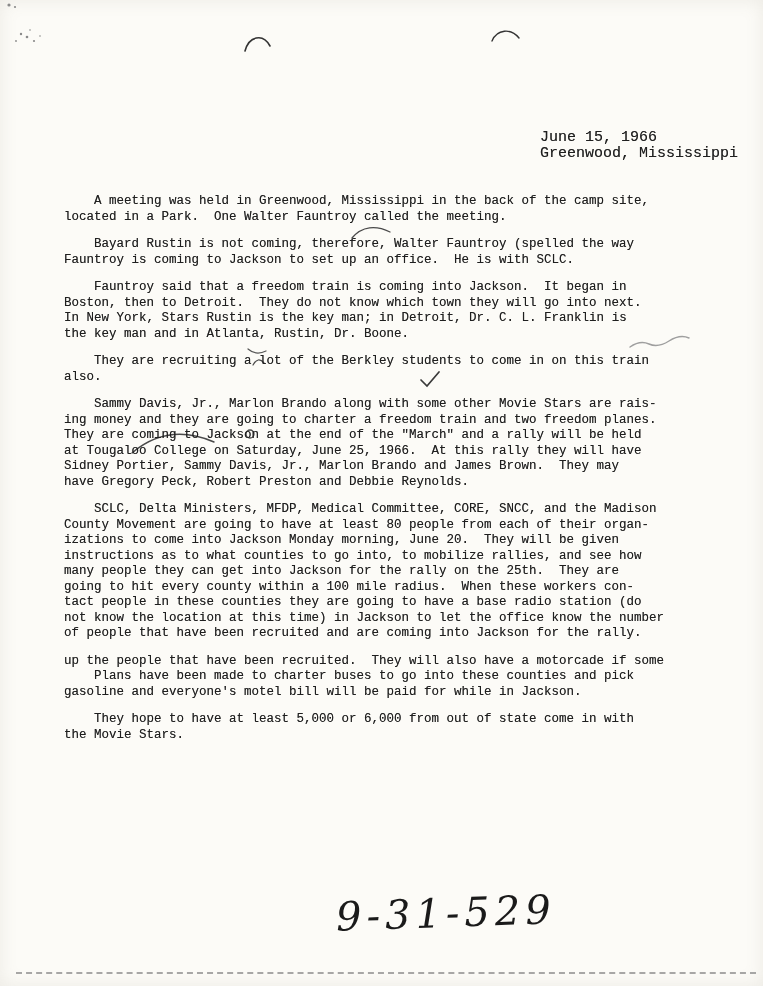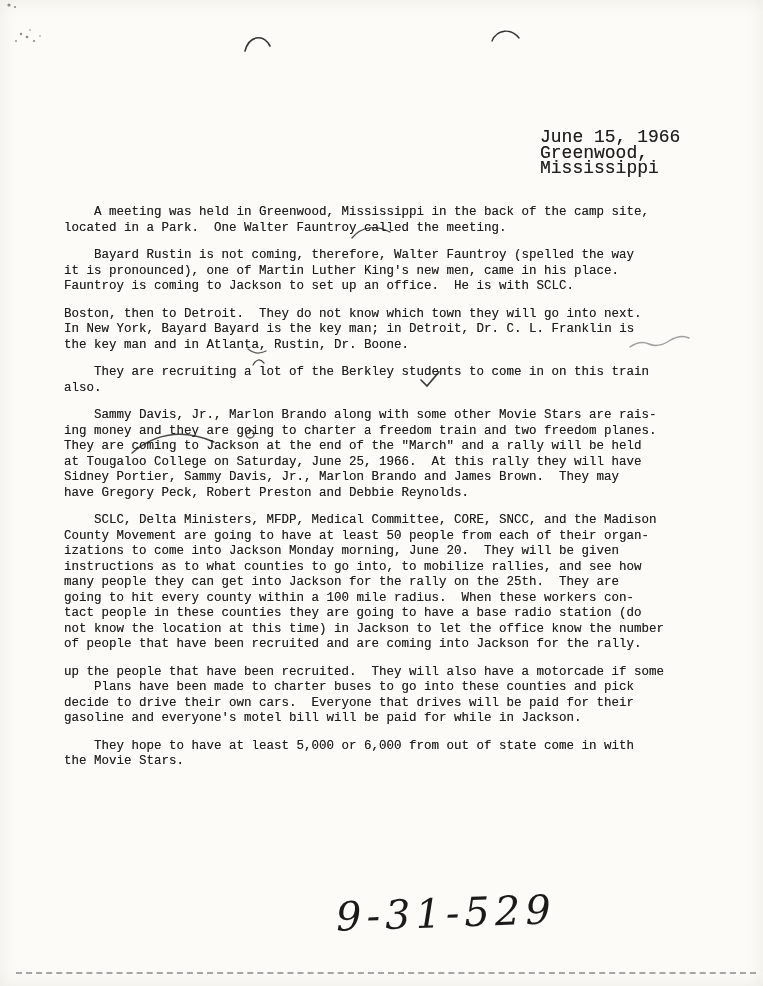--- a/index.html
+++ b/index.html
@@ -8,25 +8,25 @@
     width:763px; height:986px;
     margin:0 auto;
     background:#fcfbf7;
     overflow:hidden;
     font-family:"Liberation Mono", monospace;
     color:#1f1f1f;
     box-shadow:inset 0 0 18px rgba(120,115,100,0.12);
   }
   .date-block {
     position:absolute; left:540px; top:130px;
-    font-size:18px; line-height:15.5px;
+    font-size:15px; line-height:15.5px;
     text-shadow:0 0 0.5px rgba(20,20,20,0.55);
   }
   .body-text {
-    position:absolute; left:64px; top:205px; width:660px;
+    position:absolute; left:64px; top:194px; width:660px;
     font-size:12.5px; line-height:15.5px;
     text-shadow:0 0 0.5px rgba(20,20,20,0.55);
   }
   .para { margin:0 0 12px 0; }
   .line { white-space:pre; }
   .u { text-underline-offset:2px; }
   .footer-number {
     position:absolute; left:336px; top:890px;
     font-family:"DejaVu Serif", serif;
     font-style:italic; font-weight:400;
@@ -72,55 +72,54 @@
     <div>Greenwood, Mississippi</div>
   </div>
 
   <div class="body-text">
       <div class="para">
         <div class="line"><span>    A meeting was held in Greenwood, Mississippi in the back of the camp site,</span></div>
         <div class="line"><span>located in a Park.  One </span><span class="u">Walter Fauntroy</span><span> called the meeting.</span></div>
       </div>
       <div class="para">
         <div class="line"><span>    Bayard Rustin is not coming, therefore, Walter Fauntroy (spelled the way</span></div>
-        <div class="line"><span>it is pronounced), one of Martin Luther King's new men, came in his place.</span></div>
         <div class="line"><span>Fauntroy is coming to Jackson to set up an office.  He is with SCLC.</span></div>
       </div>
       <div class="para">
+        <div class="line"><span>    Fauntroy said that a freedom train is coming into Jackson.  It began in</span></div>
         <div class="line"><span>Boston, then to Detroit.  They do not know which town they will go into next.</span></div>
-        <div class="line"><span>In New York, </span><span class="u">Bayard Bayard</span><span> is the key man; in Detroit, Dr. </span><span class="u">C. L. Franklin</span><span> is</span></div>
+        <div class="line"><span>In New York, </span><span class="u">Stars Rustin</span><span> is the key man; in Detroit, Dr. </span><span class="u">C. L. Franklin</span><span> is</span></div>
         <div class="line"><span>the key man and </span><span class="u">in Atlanta</span><span>, Rustin, </span><span class="u">Dr. Boone</span><span>.</span></div>
       </div>
       <div class="para">
         <div class="line"><span>    They are recruiting a lot of the Berkley students to come in on this train</span></div>
         <div class="line"><span>also.</span></div>
       </div>
       <div class="para">
         <div class="line"><span>    </span><span class="u">Sammy Davis, Jr., Marlon Brando</span><span> along with some other Movie Stars are rais-</span></div>
         <div class="line"><span>ing money and they are going to charter a freedom train and two freedom planes.</span></div>
         <div class="line"><span>They are coming to Jackson at the end of the "March" and a rally will be held</span></div>
         <div class="line"><span>at Tougaloo College on Saturday, June 25, 1966.  At this rally they will have</span></div>
         <div class="line"><span>Sidney Portier, Sammy Davis, Jr., Marlon Brando and James Brown.  They may</span></div>
         <div class="line"><span>have Gregory Peck, Robert Preston and Debbie Reynolds.</span></div>
       </div>
       <div class="para">
         <div class="line"><span>    SCLC, Delta Ministers, MFDP, Medical Committee, CORE, SNCC, and the Madison</span></div>
-        <div class="line"><span>County Movement are going to have at least 50 people from each of their organ-</span></div>
+        <div class="line"><span>County Movement are going to have at least 80 people from each of their organ-</span></div>
         <div class="line"><span>izations to come into Jackson Monday morning, June 20.  They will be given</span></div>
         <div class="line"><span>instructions as to what counties to go into, to mobilize rallies, and see how</span></div>
         <div class="line"><span>many people they can get into Jackson for the rally on the 25th.  They are</span></div>
         <div class="line"><span>going to hit every county within a 100 mile radius.  When these workers con-</span></div>
         <div class="line"><span>tact people in these counties they are going to have a base radio station (do</span></div>
         <div class="line"><span>not know the location at this time) in Jackson to let the office know the number</span></div>
         <div class="line"><span>of people that have been recruited and are coming into Jackson for the rally.</span></div>
       </div>
       <div class="para">
         <div class="line"><span>up the people that have been recruited.  They will also have a motorcade if some</span></div>
         <div class="line"><span>    Plans have been made to charter buses to go into these counties and pick</span></div>
-        <div class="line"><span>decide to drive their own cars.  Everyone that drives will be paid for their</span></div>
         <div class="line"><span>gasoline and everyone's motel bill will be paid for while in Jackson.</span></div>
       </div>
       <div class="para">
         <div class="line"><span>    They hope to have at least 5,000 or 6,000 from out of state come in with</span></div>
         <div class="line"><span>the Movie Stars.</span></div>
       </div>
     </div>
 
   <div class="footer-number">9-31-529</div>
 

